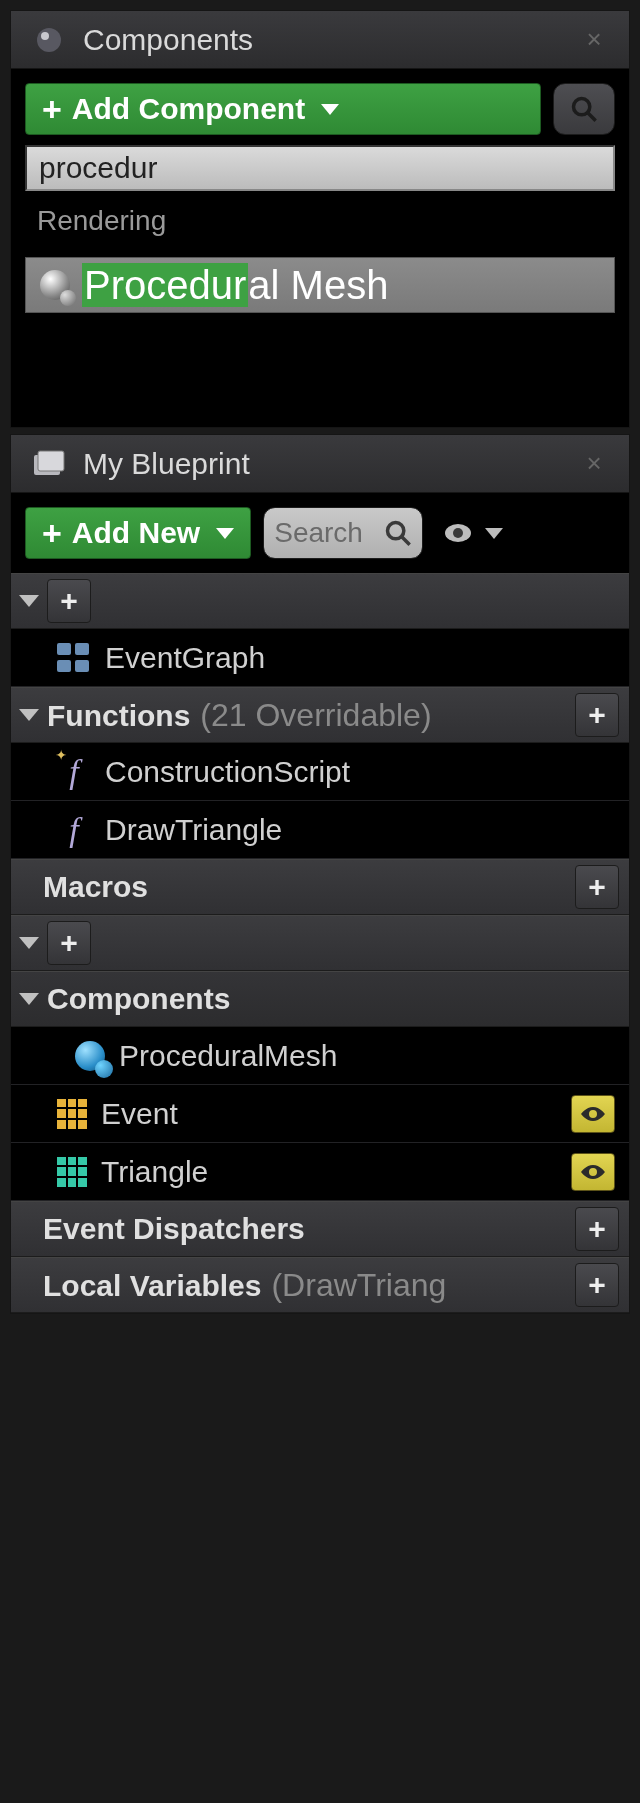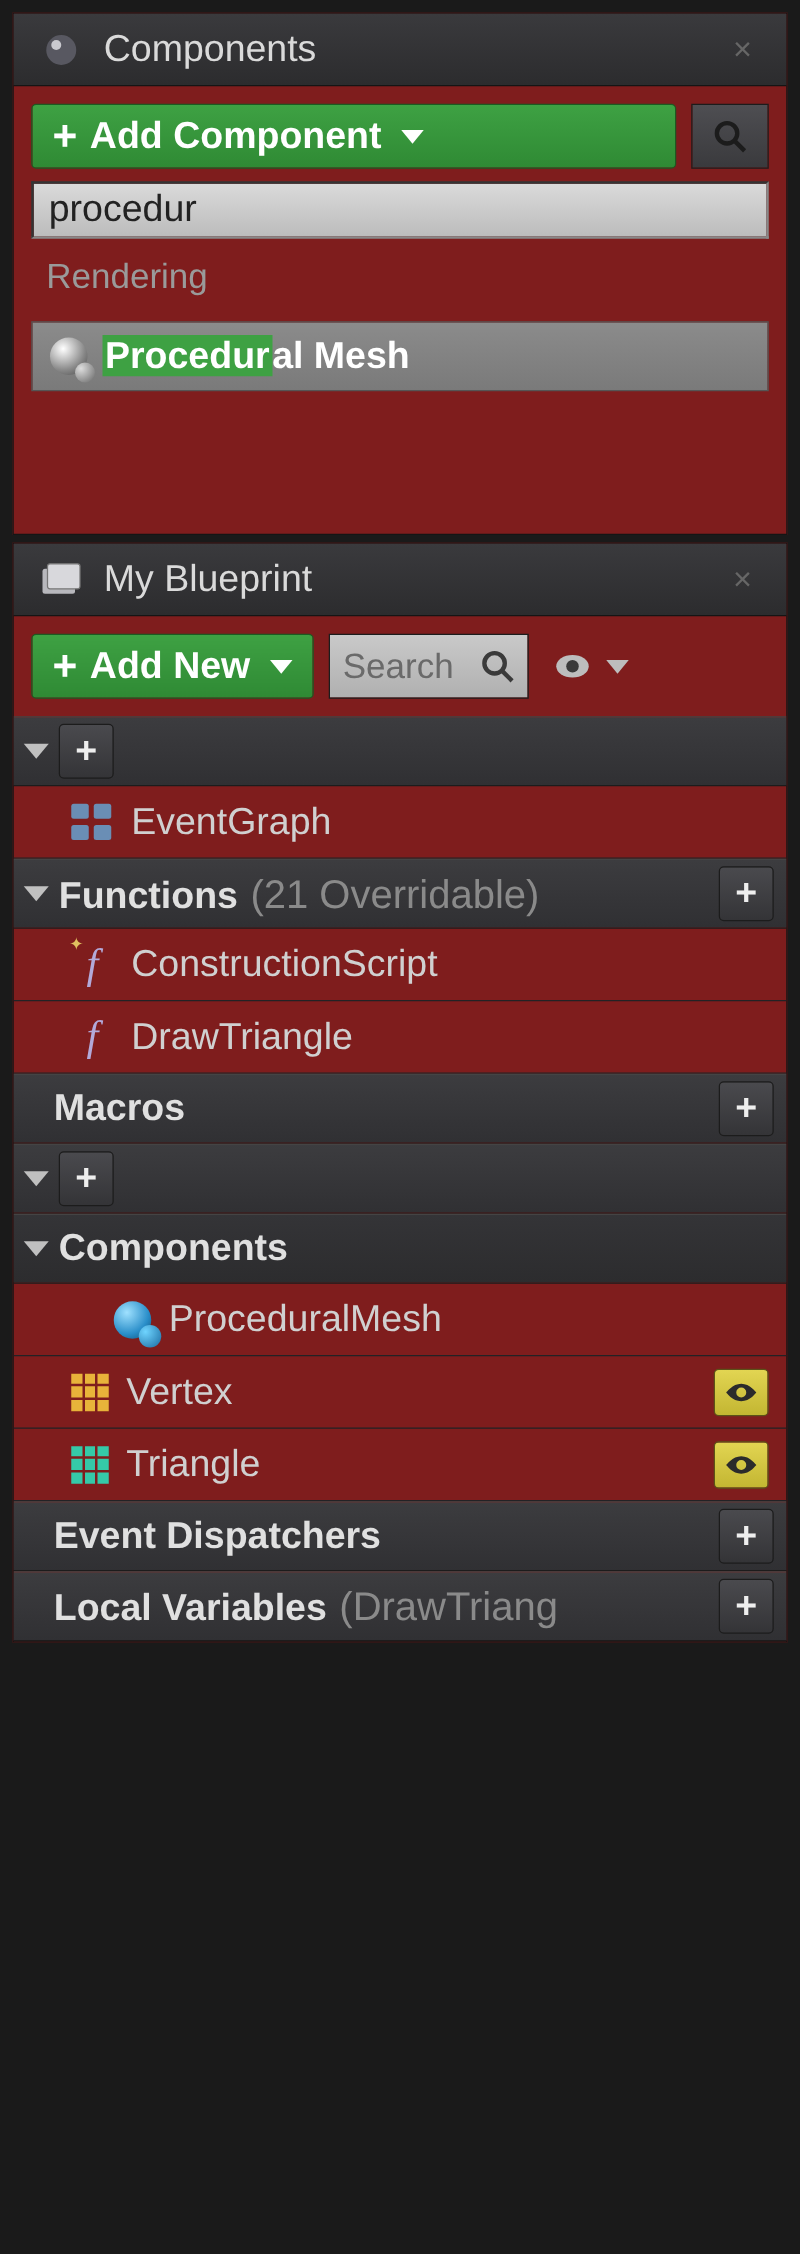--- a/index.html
+++ b/index.html
@@ -1,55 +1,55 @@
 <!DOCTYPE html>
 <html><head>
 <meta charset="utf-8">
 <style>
 * { margin: 0; padding: 0; box-sizing: border-box; font-family: Arial, Helvetica, sans-serif; }
 body { background: #1a1a1a; width: 640px; height: 1803px; overflow: hidden; color: #c0c0c0; }
 
-.panel { background: #7f1d1d; border: 1px solid #151515; margin: 6px 10px; }
+.panel { background: #000000; border: 1px solid #151515; margin: 6px 10px; }
 
 .tab-header { background: linear-gradient(#3a3a3d, #2c2c2e); height: 58px; display: flex; align-items: center; padding: 0 18px; border-bottom: 1px solid #151515; }
 .tab-header .icon-slot { width: 40px; height: 40px; margin-right: 14px; display: flex; align-items: center; justify-content: center; }
 .tab-header .title { color: #dadada; font-size: 30px; font-weight: 400; flex: 1; }
 .tab-close { color: #666; font-size: 26px; width: 34px; text-align: center; }
 
 .toolbar { padding: 14px 14px 10px 14px; display: flex; gap: 12px; align-items: stretch; }
 .btn-green { background: linear-gradient(#3ea143, #2f8a34); border: 1px solid #1d5a21; border-radius: 4px; height: 52px; display: flex; align-items: center; padding: 0 16px; color: #fff; font-weight: 700; font-size: 30px; gap: 10px; }
 .plus { font-size: 34px; font-weight: 900; }
 .arrow-caret { width: 0; height: 0; border-left: 9px solid transparent; border-right: 9px solid transparent; border-top: 11px solid #fff; margin-left: 6px; }
 
-.btn-gray { background: linear-gradient(#4e4e52, #3a3a3d); border: 1px solid #1c1c1c; border-radius: 0; height: 52px; display: flex; align-items: center; justify-content: center; padding: 0 16px; }
+.btn-gray { background: linear-gradient(#4e4e52, #3a3a3d); border: 1px solid #1c1c1c; border-radius: 12px; height: 52px; display: flex; align-items: center; justify-content: center; padding: 0 16px; }
 
 .search-row { padding: 0 14px 8px 14px; display: flex; gap: 10px; align-items: stretch; }
 .text-input { background: linear-gradient(#dadada,#bcbcbc); border: 2px inset #888; height: 46px; flex: 1; padding: 0 12px; font-size: 30px; color: #222; }
 .text-input-short { width: 160px; flex: none; position: relative; }
 
 .section-label { color: #9a9a9a; font-size: 28px; padding: 6px 20px 20px 26px; }
 
 .result-row { background: linear-gradient(#8b8b8b, #7a7a7a); border: 1px solid #555; margin: 0 14px 14px 14px; height: 56px; display: flex; align-items: center; padding: 0 14px; gap: 12px; }
 .result-ball { width: 30px; height: 30px; border-radius: 50%; background: radial-gradient(circle at 35% 30%, #fff, #888 60%, #444); position: relative; }
 .result-ball::after { content:""; position:absolute; right:-6px; bottom:-6px; width:16px; height:16px; border-radius:50%; background: radial-gradient(circle at 30% 30%, #ddd, #666); }
 .hl { background: #3ea143; color: #fff; padding: 0 2px; }
-.result-text { font-size: 30px; color: #fff; font-weight: bold; }
+.result-text { font-size: 40px; color: #fff; }
 
 .gap { height: 100px; }
 
 .category-row { background: linear-gradient(#3c3c3f, #303033); height: 56px; display: flex; align-items: center; padding: 0 10px 0 8px; font-size: 30px; font-weight: 700; color: #e0e0e0; border-top:1px solid #444; border-bottom:1px solid #1c1c1c;}
 .category-row .muted { color: #8a8a8a; font-weight: 400; margin-left: 10px; font-size: 32px; white-space: nowrap; overflow:hidden; }
 .category-row .label-wrap { flex: 1; display: flex; align-items: baseline; overflow: hidden; }
 .expand-tri { width: 0; height: 0; border-left: 10px solid transparent; border-right: 10px solid transparent; border-top: 12px solid #c0c0c0; transform: rotate(0deg); margin-right: 8px; }
 .expand-tri.open { transform: rotate(0deg); }
 .plus-btn { background: linear-gradient(#4a4a4e,#343437); width: 44px; height: 44px; border: 1px solid #1c1c1c; border-radius: 4px; display: flex; align-items: center; justify-content: center; color:#eee; font-size:30px; font-weight:900; }
 
 .item-row { height: 58px; display: flex; align-items: center; padding: 0 14px 0 46px; font-size: 30px; color: #d0d0d0; gap: 14px; border-bottom: 1px solid #222225; }
 .item-row .flex-fill { flex: 1; }
-.item-row.indent2 { padding-left: 80px; }
+.item-row.indent2 { padding-left: 64px; }
 
 .eye-btn { background: linear-gradient(#e2d552, #c3b632); width:44px; height:38px; border:1px solid #5c5218; border-radius:4px; display:flex; align-items:center; justify-content:center; }
 .eye-btn svg path { fill:#2b2b2b; }
 
 .icon-eventgraph { width:34px; height:30px; display:flex; flex-wrap:wrap; gap:4px; }
 .icon-eventgraph span { width:14px; height:12px; background:#6a8eb5; border-radius:2px; }
 
 .icon-func { font-family: Georgia, serif; font-style: italic; font-size: 34px; color:#b3a9d9; width:34px; text-align:center; }
 .icon-func.star::before { content:"✦"; position:absolute; margin-left:-14px; margin-top:-6px; font-size:14px; color:#e0c060; font-style:normal; }
 
@@ -201,21 +201,21 @@
         <span></span>
         <span></span>
         <span></span>
         <span></span>
         <span></span>
         <span></span>
         <span></span>
         <span></span>
         <span></span>
       </div>
-    <span class="flex-fill">Vertex</span>
+    <span class="flex-fill">Event</span>
     <div class="eye-btn">
       <svg width="28" height="20" viewBox="0 0 28 20">
           <path d="M14 3 C7 3 2 10 2 10 s5 7 12 7 12-7 12-7 S21 3 14 3z M14 14a4 4 0 110-8 4 4 0 010 8z"></path>
         </svg>
     </div>
   </div>
   <div class="item-row">
     <div class="icon-grid cyan">
         <span></span>
         <span></span>

